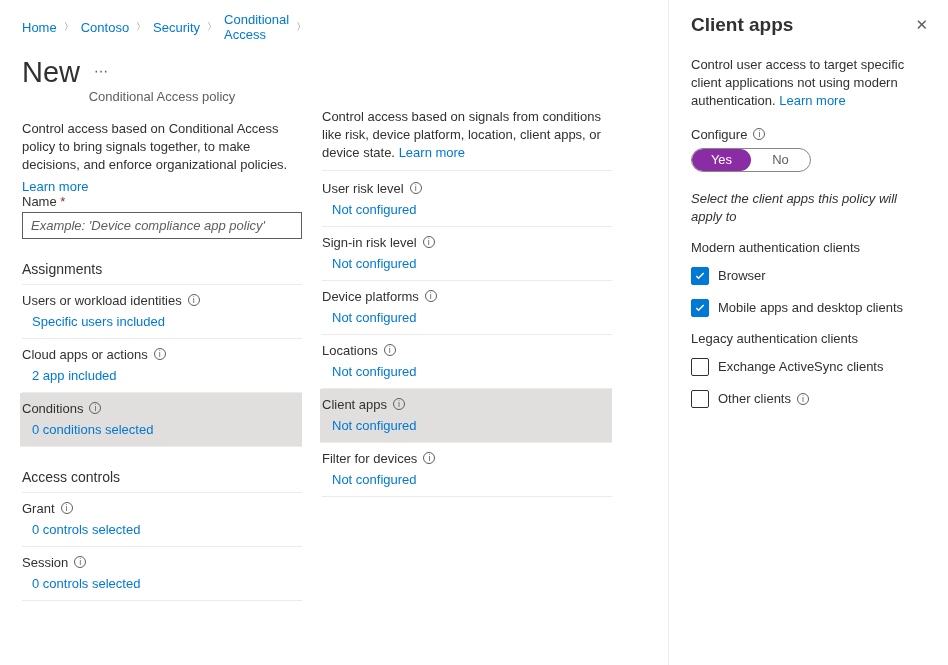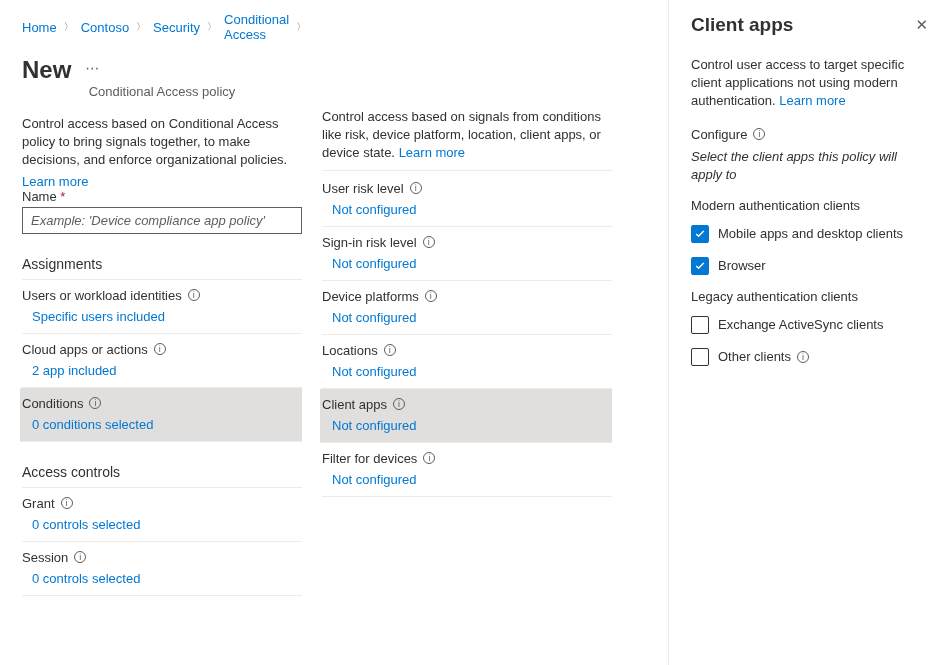--- a/index.html
+++ b/index.html
@@ -11,21 +11,21 @@
       display: flex;
       height: 665px;
       width: 948px;
     }
     .main-region { display: flex; padding: 12px 18px 10px 22px; flex: 1; }
     .col-left { width: 300px; padding-right: 20px; }
     .col-mid { width: 290px; }
     .breadcrumb { font-size: 13px; margin-bottom: 10px; display: flex; align-items: center; gap: 7px; color: #605e5c; }
     .breadcrumb a { color: #0078d4; text-decoration: none; }
     .breadcrumb .chev { color: #605e5c; font-size: 10px; }
-    .page-title { font-size: 24px; font-weight: 700; margin-top: 4px; }
+    .page-title { font-size: 29px; font-weight: 400; margin-top: 4px; }
     .page-title-row { display: flex; align-items: center; gap: 14px; }
     .dots { color: #605e5c; letter-spacing: 1px; font-size: 14px; }
     .page-subtitle { font-size: 13px; color: #605e5c; margin-bottom: 16px; text-align: center; }
     .desc { font-size: 13px; line-height: 1.4; margin-bottom: 4px; }
     .link { color: #0078d4; text-decoration: none; cursor: pointer; font-size: 13px; }
     .field-label { font-size: 13px; margin-bottom: 3px; }
     .req::after { content: " *"; color: #a4262c; }
     .text-input { width: 100%; padding: 5px 8px; border: 1px solid #605e5c; font-size: 13px; }
     .text-input::placeholder { color: #605e5c; font-style: italic; }
     .section-h { font-size: 14px; font-weight: 400; margin-top: 22px; border-bottom: 1px solid #edebe9; padding-bottom: 7px; }
@@ -181,43 +181,47 @@
 
   <div class="sp-desc">
     <span>Control user access to target specific client applications not using modern authentication.</span>
     <a class="link">Learn more</a>
   </div>
 
   <div class="config-label">
     <span>Configure</span>
     <span class="info-icon">i</span>
   </div>
+  <div class="toggle-pill">
+    <div class="on">Yes</div>
+    <div class="off">No</div>
+  </div>
 
   <div class="sp-sub">Select the client apps this policy will apply to</div>
 
   <div class="sp-group">Modern authentication clients</div>
+
+  <div class="cb-row">
+    <div class="cb checked">
+        <svg viewBox="0 0 16 16">
+          <path d="M13 4L6 11 3 8" stroke="#fff" stroke-width="2" fill="none"></path>
+        </svg>
+      </div>
+    <span class="cb-label">Browser</span>
+  </div>
 
   <div class="cb-row">
     <div class="cb checked">
         <svg viewBox="0 0 16 16">
           <path d="M13 4L6 11 3 8" stroke="#fff" stroke-width="2" fill="none"></path>
         </svg>
       </div>
     <span class="cb-label">Mobile apps and desktop clients</span>
   </div>
 
-  <div class="cb-row">
-    <div class="cb checked">
-        <svg viewBox="0 0 16 16">
-          <path d="M13 4L6 11 3 8" stroke="#fff" stroke-width="2" fill="none"></path>
-        </svg>
-      </div>
-    <span class="cb-label">Browser</span>
-  </div>
-
   <div class="sp-group">Legacy authentication clients</div>
 
   <div class="cb-row">
     <div class="cb"></div>
     <span class="cb-label">Exchange ActiveSync clients</span>
   </div>
 
   <div class="cb-row">
     <div class="cb"></div>
     <span class="cb-label">

